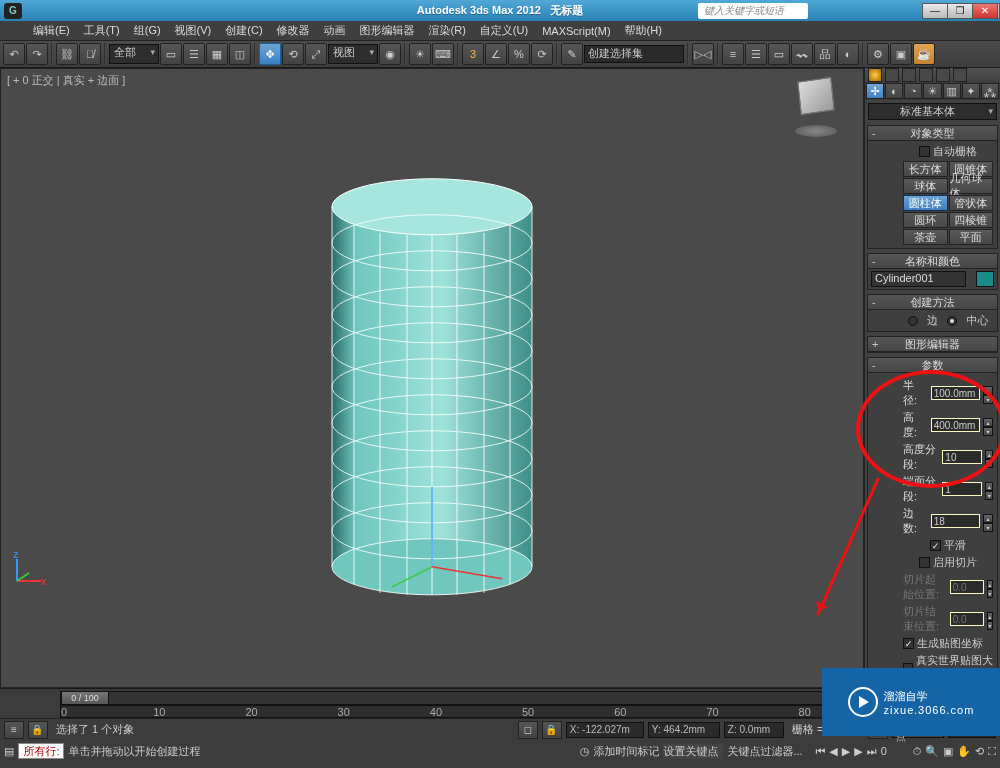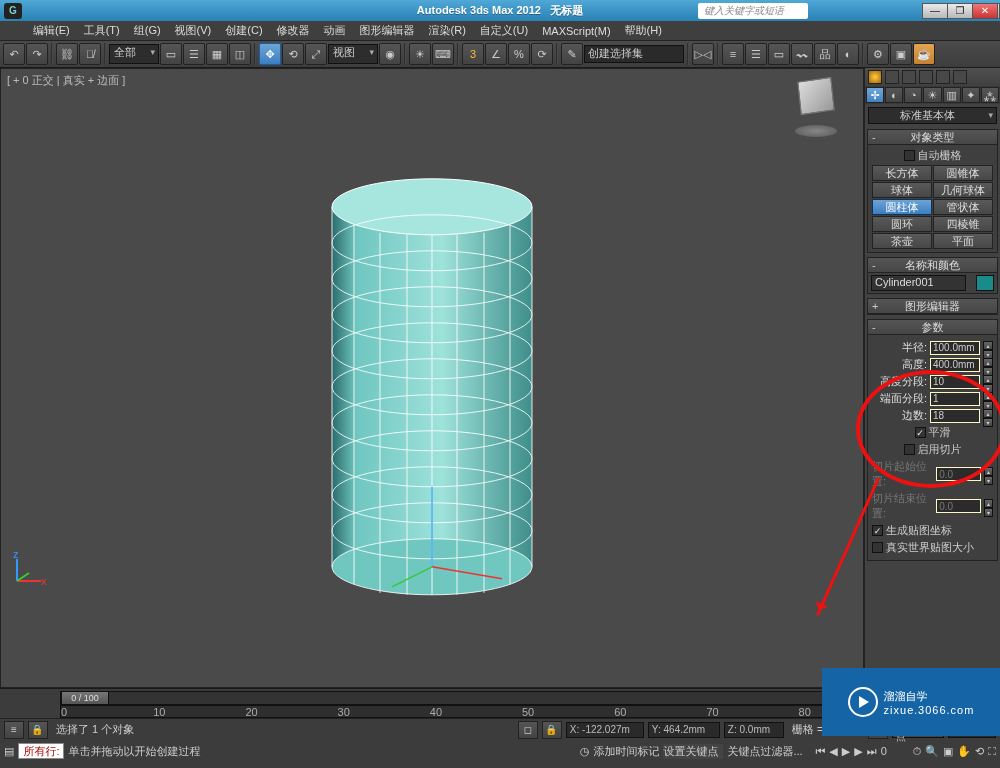--- a/index.html
+++ b/index.html
@@ -46,21 +46,21 @@
 .cp-bar1 .bx{width:14px;height:14px;border:1px solid #222;background:#484848;}
 .cp-bar1 .bx.star{background:radial-gradient(#fc4,#a60);}
 .cp-tabs{height:18px;background:#3a3a3a;display:flex;gap:1px;padding:1px;}
 .cp-tab{flex:1;background:linear-gradient(#555,#444);border:1px solid #222;display:flex;align-items:center;justify-content:center;}
 .cp-tab.active{background:linear-gradient(#72a7d6,#3f82c4);}
 .cp-drop{margin:3px;height:17px;text-align:center;}
 .rollout{margin:2px;border:1px solid #222;background:#3f3f3f;}
 .rollout-hd{height:15px;background:linear-gradient(#555,#464646);color:#ddd;display:flex;align-items:center;justify-content:center;position:relative;font-size:11px;border-bottom:1px solid #222;}
 .rollout-hd:before{content:"-";position:absolute;left:4px;color:#ccc;}
 .rollout-hd.plus:before{content:"+";}
-.rollout-body{padding:3px 4px;}
+.rollout-body{padding:3px 4px;margin-left:31px;}
 .obj-grid{display:grid;grid-template-columns:1fr 1fr;gap:1px;}
 .obj-btn{height:16px;background:linear-gradient(#595959,#474747);border:1px solid #222;color:#ddd;display:flex;align-items:center;justify-content:center;font-size:11px;}
 .obj-btn.active{background:linear-gradient(#6ea3d3,#3b7ec2);border-color:#135;color:#fff;}
 .chk-row{display:flex;align-items:center;justify-content:center;gap:3px;color:#ccc;font-size:11px;margin-bottom:2px;}
 .chk-row.left{justify-content:flex-start;}
 .chk{width:11px;height:11px;border:1px solid #111;background:#333;display:inline-flex;align-items:center;justify-content:center;color:#eee;font-size:9px;}
 .name-row{display:flex;gap:10px;margin:2px 3px;}
 .name-field{flex:1;height:16px;background:#333;border:1px solid #111;color:#ddd;padding:0 3px;font-size:11px;}
 .color-sw{width:18px;height:16px;background:#1a8b8b;border:1px solid #111;}
 .radio-row{display:flex;justify-content:space-around;align-items:center;color:#ccc;font-size:11px;}
@@ -290,20 +290,31 @@
     </div>
 
     <div class="rollout">
       <div class="rollout-hd">名称和颜色</div>
       <div class="name-row">
         <div class="name-field">Cylinder001</div>
         <div class="color-sw"></div>
       </div>
     </div>
 
+    <div class="rollout">
+      <div class="rollout-hd">创建方法</div>
+      <div class="rollout-body">
+        <div class="radio-row">
+          <span class="radio"></span>
+            <span>边</span>
+          <span class="radio on"></span>
+            <span>中心</span>
+        </div>
+      </div>
+    </div>
 
     <div class="rollout">
       <div class="rollout-hd plus">图形编辑器</div>
     </div>
 
     <div class="rollout" style="position:relative;">
       <div class="rollout-hd">参数</div>
       <div class="rollout-body">
         <div class="param-row">
             <span class="lbl">半径:</span>

